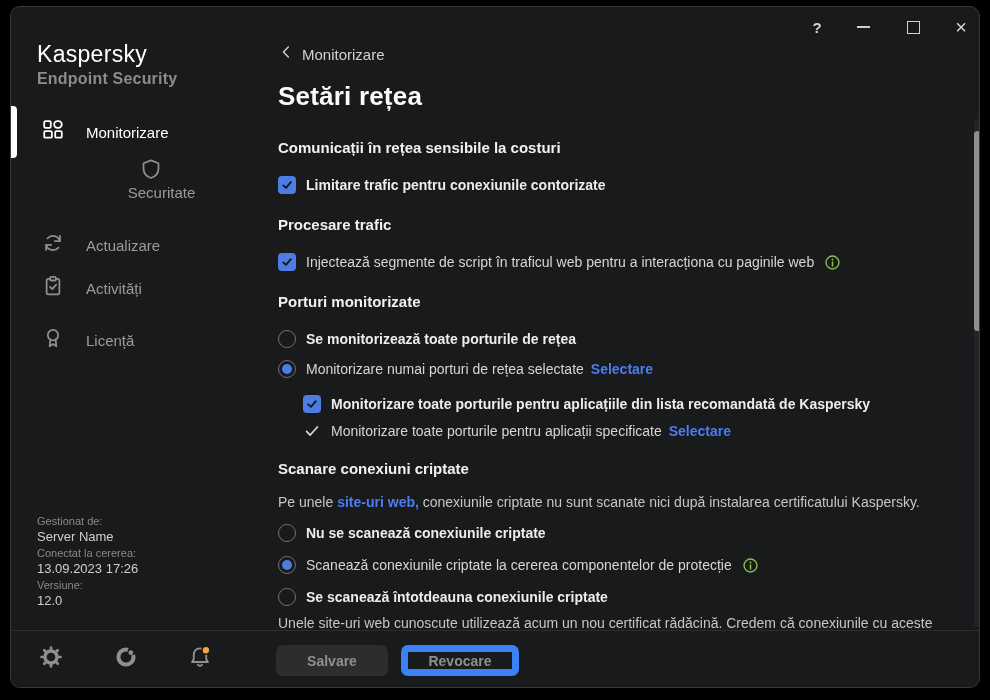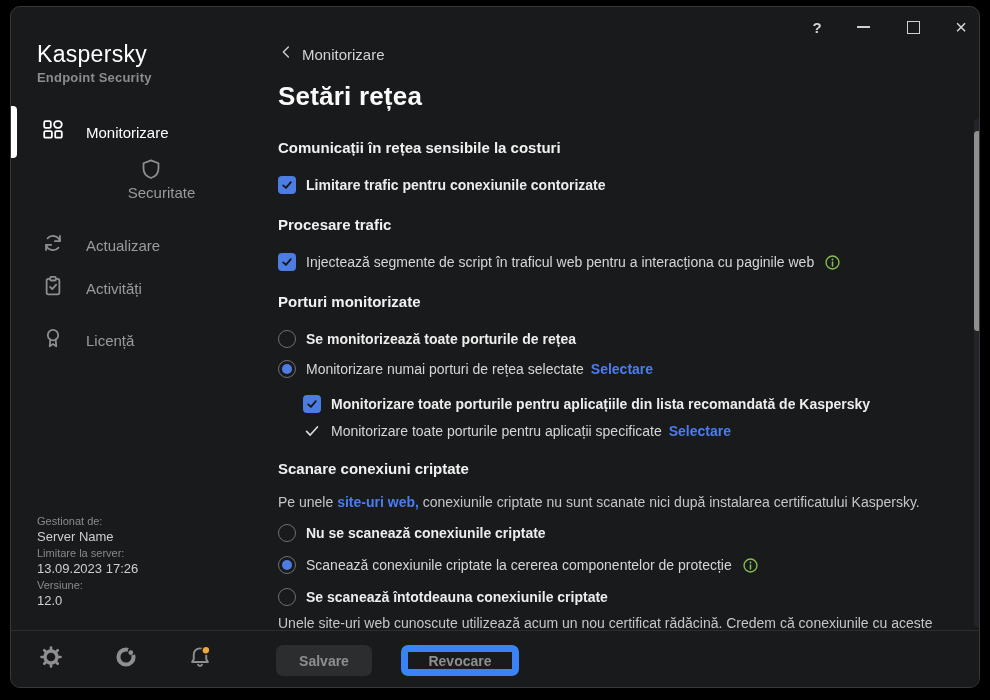--- a/index.html
+++ b/index.html
@@ -12,21 +12,21 @@
     justify-content:center;color:#d5d5d5;cursor:default;}
   .tb-help{left:794px;font-size:15px;font-weight:700;}
   .tb-min{left:840px;}
   .tb-min .bar{width:13px;height:2px;background:#d0d0d0;}
   .tb-max{left:890px;}
   .tb-max .box{width:11px;height:11px;border:1.5px solid #d0d0d0;}
   .tb-close{left:938px;font-size:20px;font-weight:400;}
   
   .brand{position:absolute;left:26px;top:34px;}
   .brand .l1{font-size:23px;font-weight:500;color:#ffffff;letter-spacing:.3px;}
-  .brand .l2{font-size:13px;font-weight:700;color:#8c8c8c;margin-top:2px;letter-spacing:.2px;}
+  .brand .l2{font-size:16px;font-weight:700;color:#8c8c8c;margin-top:2px;letter-spacing:.2px;}
   .active-pill{position:absolute;left:0;top:99px;width:6px;height:52px;background:#fff;border-radius:0 4px 4px 0;}
   .nav-item{position:absolute;left:0;width:248px;height:52px;display:flex;align-items:center;
     padding-left:31px;box-sizing:border-box;cursor:pointer;}
   .nav-item .lab{margin-left:22px;font-size:15px;color:#9b9b9b;}
   .nav-item.active .lab{color:#ffffff;}
   .srv{position:absolute;left:26px;top:506px;line-height:16px;}
   .srv .k{font-size:11px;color:#8a8a8a;}
   .srv .v{font-size:13px;color:#cfcfcf;}
   
   .row{position:absolute;display:flex;align-items:center;gap:10px;height:24px;}
@@ -52,21 +52,21 @@
   .sb-thumb{position:absolute;left:0;top:12px;width:7px;height:200px;background:#8f8f90;border-radius:4px;cursor:pointer;}
   
   .bottombar{position:absolute;left:0;top:623px;width:100%;height:59px;background:#191a1c;
     border-top:1px solid #2c2d2f;z-index:5;}
   .foot-icon{position:absolute;top:14px;width:24px;height:24px;cursor:pointer;}
   .fi-gear{left:28px;}
   .fi-support{left:103px;}
   .fi-bell{left:177px;}
   .btn{position:absolute;top:14px;height:31px;border-radius:7px;display:flex;align-items:center;
     justify-content:center;font-size:14px;font-weight:700;color:#8f8f8f;box-sizing:border-box;cursor:pointer;}
-  .btn-save{left:265px;width:96px;background:#2c2d2f;}
+  .btn-save{left:265px;width:112px;background:#2c2d2f;}
   .btn-cancel{left:390px;width:118px;border:7px solid #3b82f6;background:transparent;}
 </style>
 </head>
 <body>
 
 <div class="window">
 
   <div class="tb-btn tb-help">?</div>
   <div class="tb-btn tb-min">
       <span class="bar"></span>
@@ -133,21 +133,21 @@
         <circle cx="10" cy="7.4" r="4.7"></circle>
         <path d="M7.6 11.3 L7 17.6 L10 15.5 L13 17.6 L12.4 11.3"></path>
       </svg>
     </span>
     <span class="lab">Licență</span>
   </div>
 
   <div class="srv">
     <div class="k">Gestionat de:</div>
     <div class="v">Server Name</div>
-    <div class="k">Limitare la server:</div>
+    <div class="k">Conectat la cererea:</div>
     <div class="v">13.09.2023 17:26</div>
     <div class="k">Versiune:</div>
     <div class="v">12.0</div>
   </div>
 
   <div class="back-row">
     <span>
       <svg width="18" height="18" viewBox="0 0 20 20" fill="none" stroke="#c9c9c9" stroke-width="1.7" stroke-linecap="round" stroke-linejoin="round">
         <path d="M11.5 4.5 L6 10 L11.5 15.5"></path>
       </svg>

